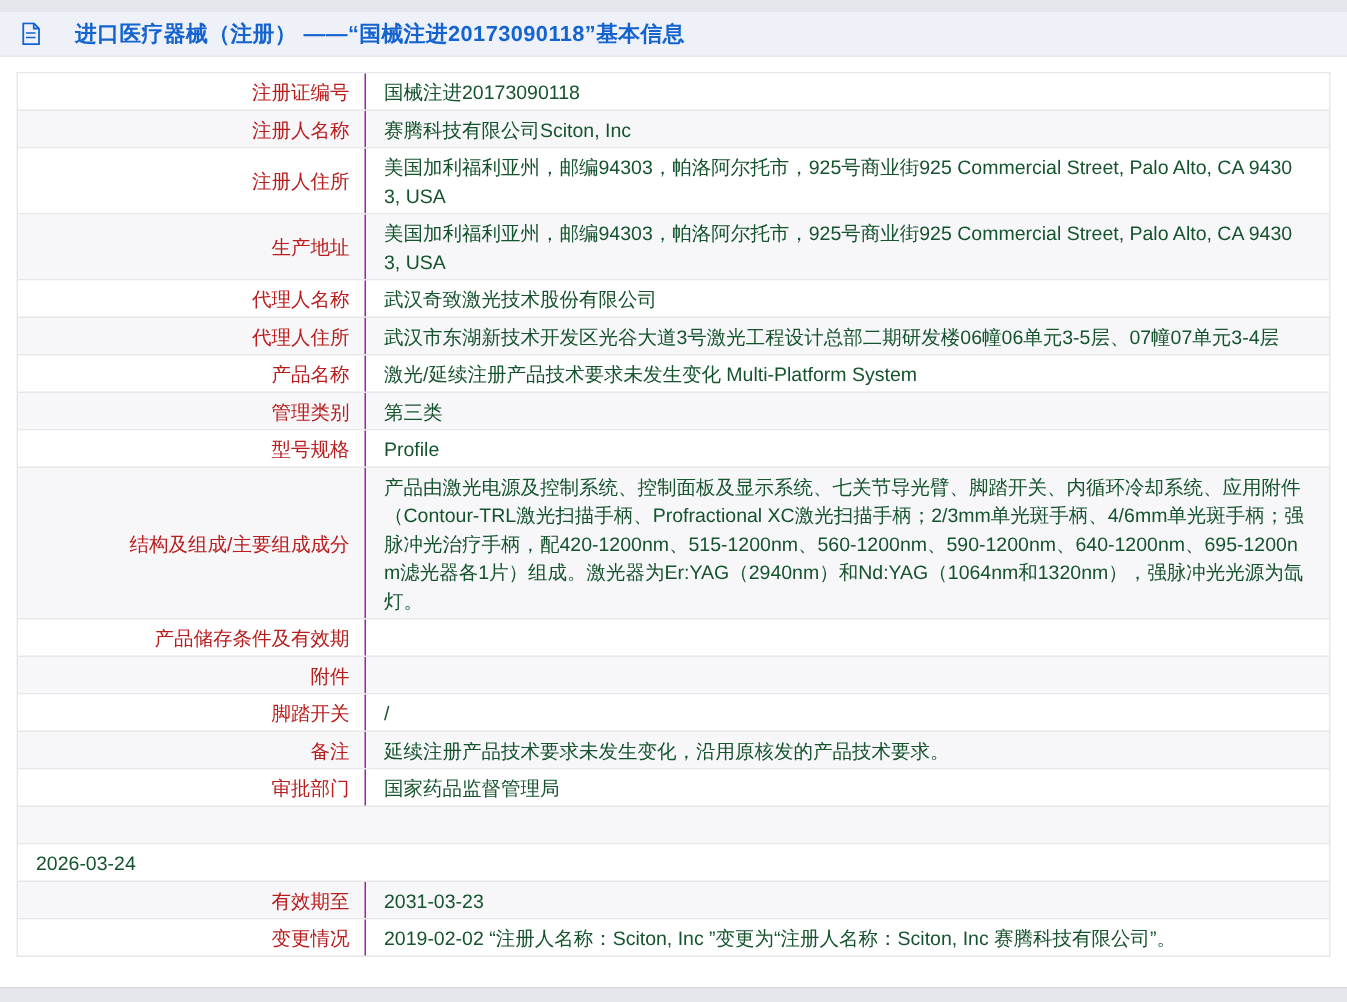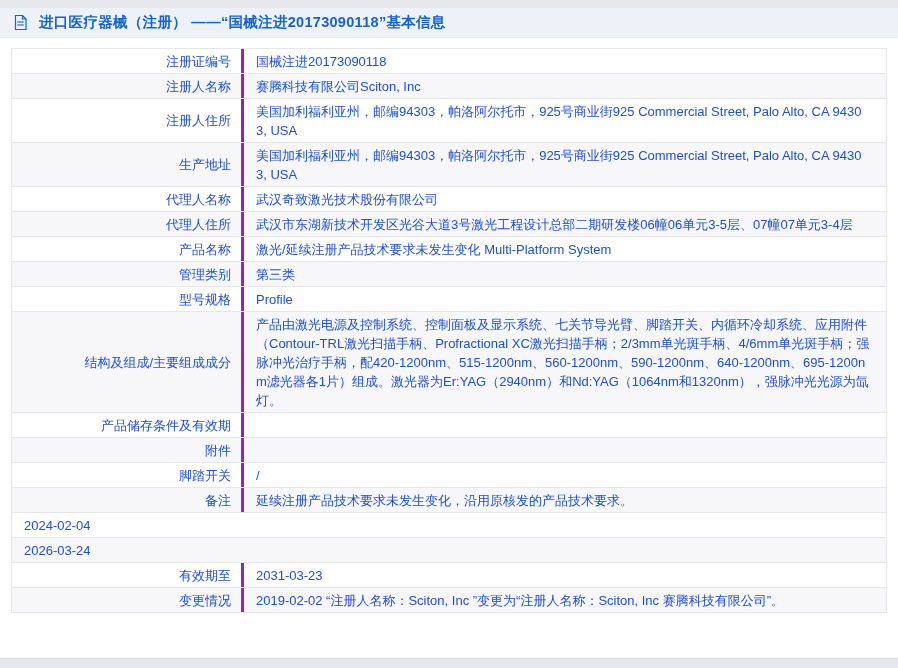--- a/index.html
+++ b/index.html
@@ -9,21 +9,21 @@
     background: #ffffff;
     font-family: "Liberation Sans", "DejaVu Sans", sans-serif;
     position: relative;
   }
   .top-strip {
     height: 8px; background: #e6e7ec;
   }
   .title-bar {
     height: 30px; background: #eef1f7;
     display: flex; align-items: center;
-    padding: 0 14px; gap: 12px;
+    padding: 0 14px; gap: 23px;
     border-bottom: 1px solid #e3e7ee;
   }
   .doc-icon { display: inline-flex; align-items: center; }
   .page-title {
     color: #1463cf; font-weight: bold; font-size: 14.5px;
     letter-spacing: 0.3px; white-space: nowrap;
   }
   .content { padding: 10px 11px 0 11px; }
   .info-table {
     width: 100%;
@@ -35,27 +35,27 @@
     display: flex;
     border-bottom: 1px solid #e7e7ea;
     min-height: 25px;
     background: #ffffff;
   }
   .tr:nth-child(even) { background: #f7f7f9; }
   .td { display: flex; align-items: center; line-height: 19px; padding: 2.5px 10px; }
   .td.label {
     flex: 0 0 232px; width: 232px;
     justify-content: flex-end; text-align: center;
-    color: #1d4ed8;
-    border-right: 3px solid #a21caf;
+    color: #b91c1c;
+    border-right: 1px solid #a21caf;
     gap: 4px;
   }
   .td.value {
     flex: 1;
-    color: #1d4ed8;
+    color: #14532d;
     padding-left: 12px; padding-right: 14px;
     word-break: break-all;
   }
   .bottom-strip {
     position: absolute; left: 0; right: 0; bottom: 0;
     height: 10px; background: #e6e7ec; border-top: 1px solid #d9dadf;
   }
 </style>
 </head>
 <body>
@@ -193,25 +193,30 @@
 
   <div class="tr">
     <div class="td label">
           <span>备注</span>
         </div>
     <div class="td value">
           <span>延续注册产品技术要求未发生变化，沿用原核发的产品技术要求。</span>
         </div>
   </div>
 
-
-  <div class="tr">
-    <div class="td value">
-          <span>2024-02-04</span>
-        </div>
+  <div class="tr">
+    <div class="td label">
+          <span>审批部门</span>
+        </div>
+    <div class="td value">
+          <span>国家药品监督管理局</span>
+        </div>
+  </div>
+
+  <div class="tr">
   </div>
 
   <div class="tr">
     <div class="td value">
           <span>2026-03-24</span>
         </div>
   </div>
 
   <div class="tr">
     <div class="td label">

